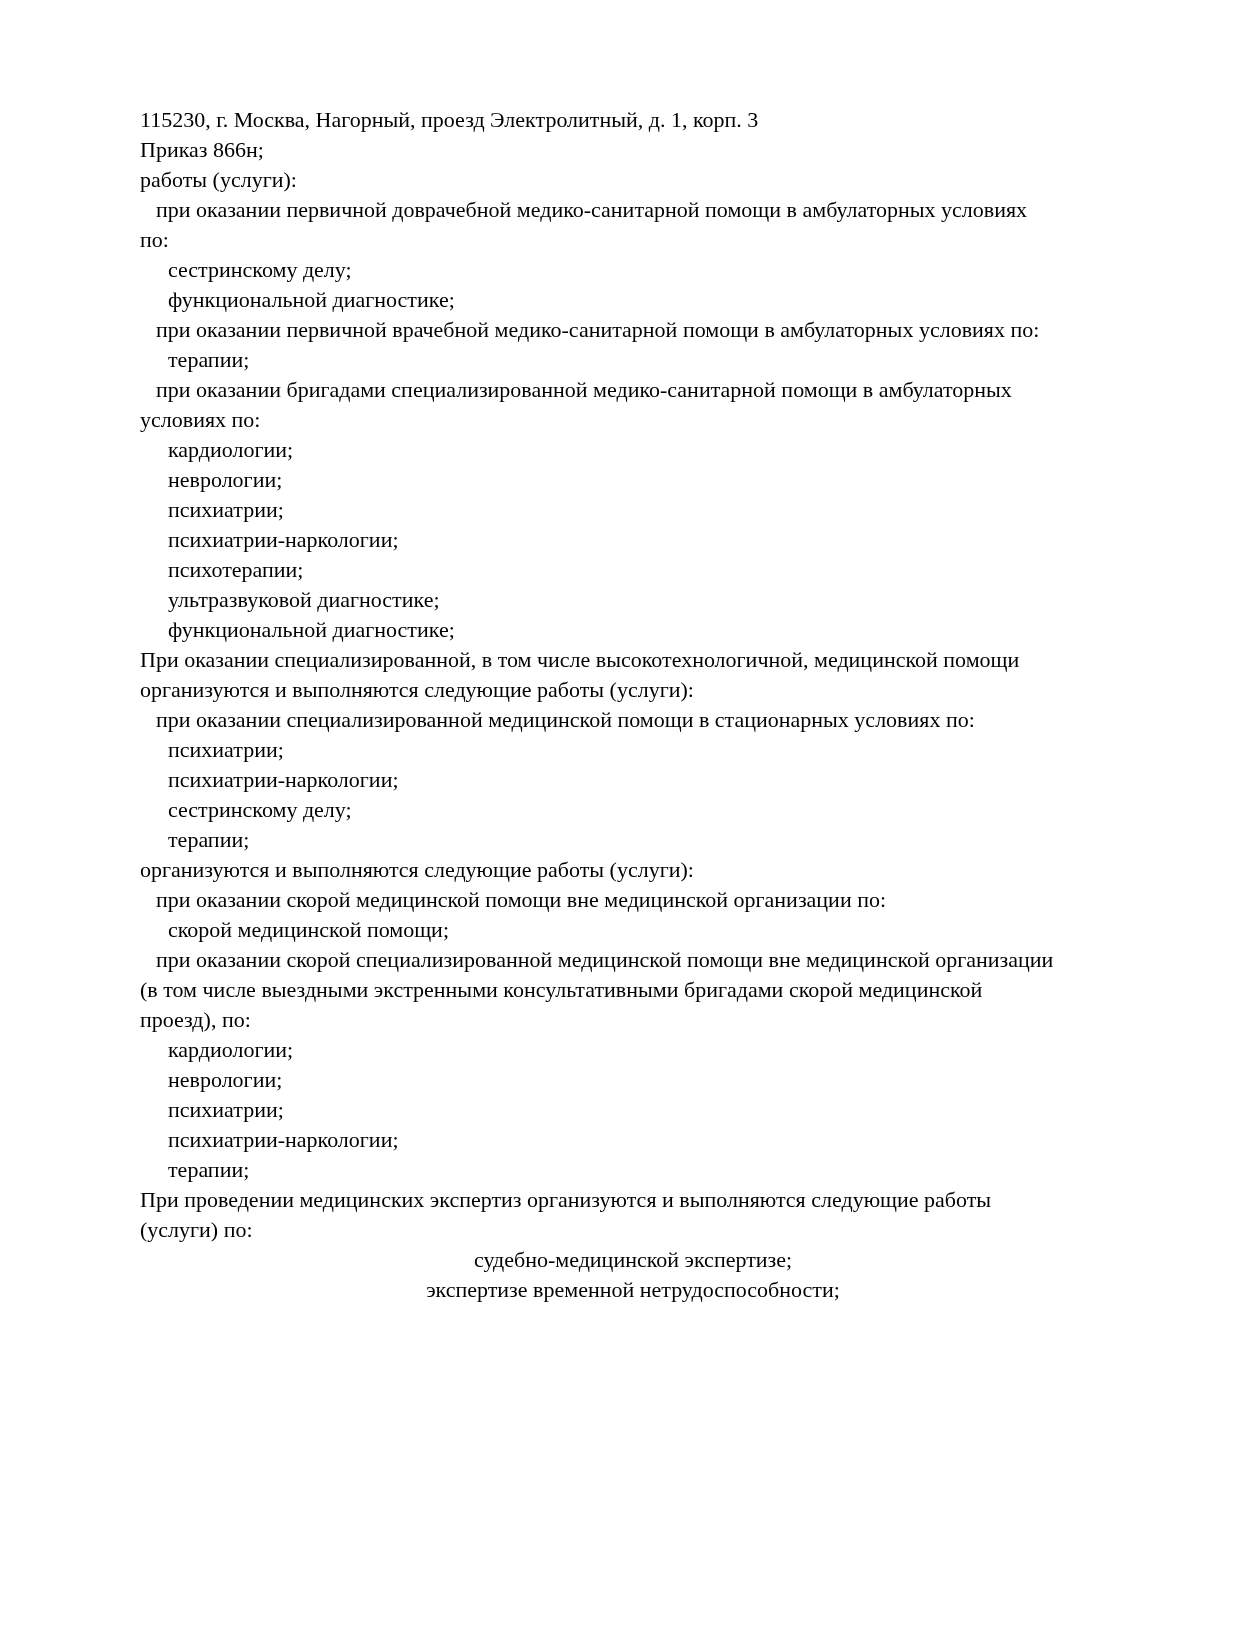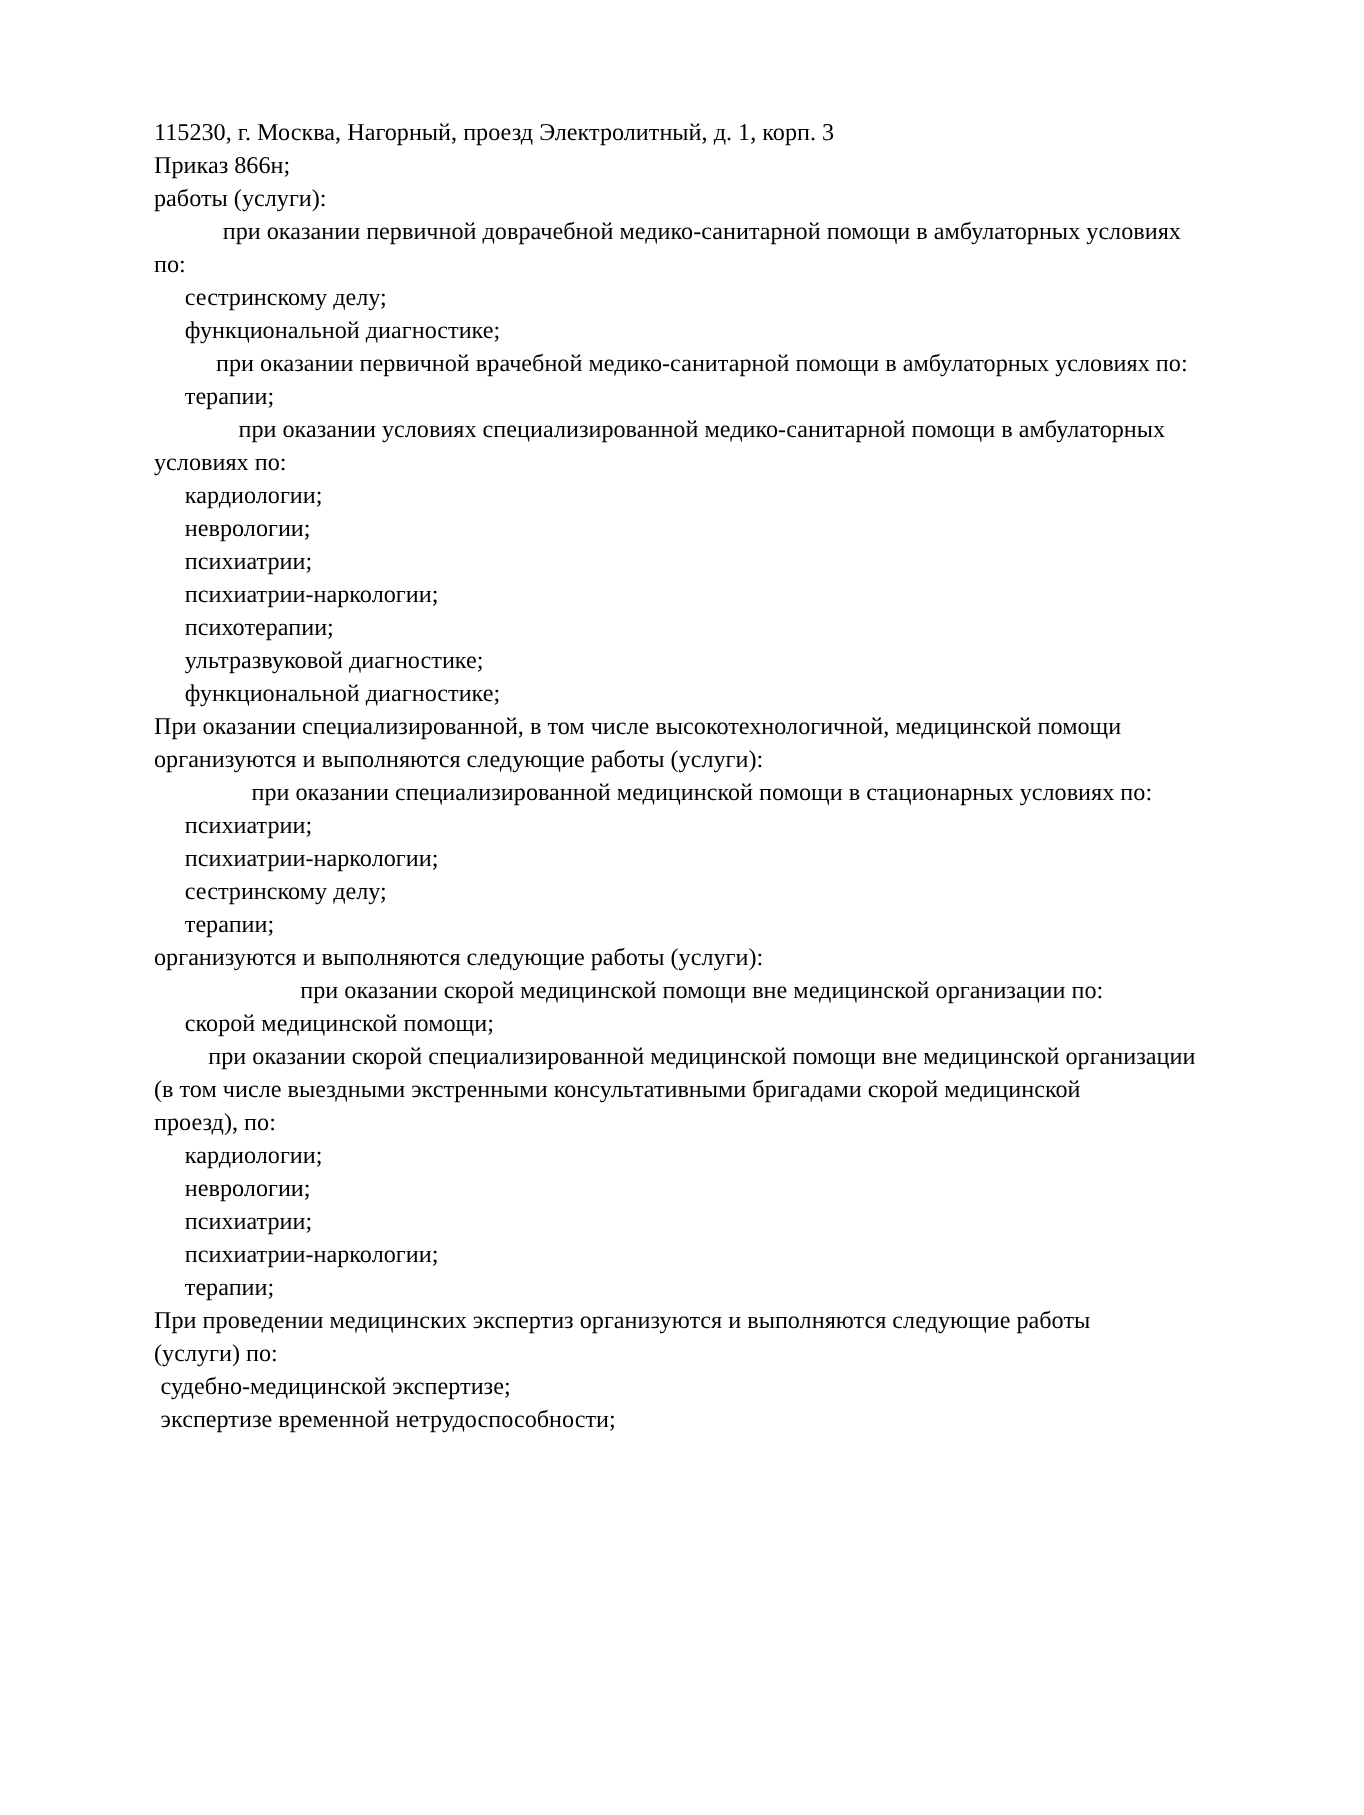--- a/index.html
+++ b/index.html
@@ -29,39 +29,39 @@
     color: #000000;
     font-family: "Liberation Serif", "DejaVu Serif", serif;
     font-size: 22px;
     line-height: 30px;
   }
   .doc-line {
     white-space: nowrap;
     height: 30px;
   }
   .ind-0 { padding-left: 0; }
-  .ind-1 { padding-left: 6px; }
-  .ind-2 { padding-left: 16px; text-align: center; }
+  .ind-1 { padding-left: 6px; text-align: center; }
+  .ind-2 { padding-left: 16px; }
   .ind-3 { padding-left: 28px; }
 </style>
 </head>
 <body>
 
 <div class="page">
   <div class="doc-body" id="doc-body">
       <div class="doc-line ind-0">115230, г. Москва, Нагорный, проезд Электролитный, д. 1, корп. 3</div>
       <div class="doc-line ind-0">Приказ 866н;</div>
       <div class="doc-line ind-0">работы (услуги):</div>
       <div class="doc-line ind-2">при оказании первичной доврачебной медико-санитарной помощи в амбулаторных условиях</div>
       <div class="doc-line ind-0">по:</div>
       <div class="doc-line ind-3">сестринскому делу;</div>
       <div class="doc-line ind-3">функциональной диагностике;</div>
       <div class="doc-line ind-2">при оказании первичной врачебной медико-санитарной помощи в амбулаторных условиях по:</div>
       <div class="doc-line ind-3">терапии;</div>
-      <div class="doc-line ind-2">при оказании условиях специализированной медико-санитарной помощи в амбулаторных</div>
+      <div class="doc-line ind-2">при оказании бригадами специализированной медико-санитарной помощи в амбулаторных</div>
       <div class="doc-line ind-0">условиях по:</div>
       <div class="doc-line ind-3">кардиологии;</div>
       <div class="doc-line ind-3">неврологии;</div>
       <div class="doc-line ind-3">психиатрии;</div>
       <div class="doc-line ind-3">психиатрии-наркологии;</div>
       <div class="doc-line ind-3">психотерапии;</div>
       <div class="doc-line ind-3">ультразвуковой диагностике;</div>
       <div class="doc-line ind-3">функциональной диагностике;</div>
       <div class="doc-line ind-0">При оказании специализированной, в том числе высокотехнологичной, медицинской помощи</div>
       <div class="doc-line ind-0">организуются и выполняются следующие работы (услуги):</div>

